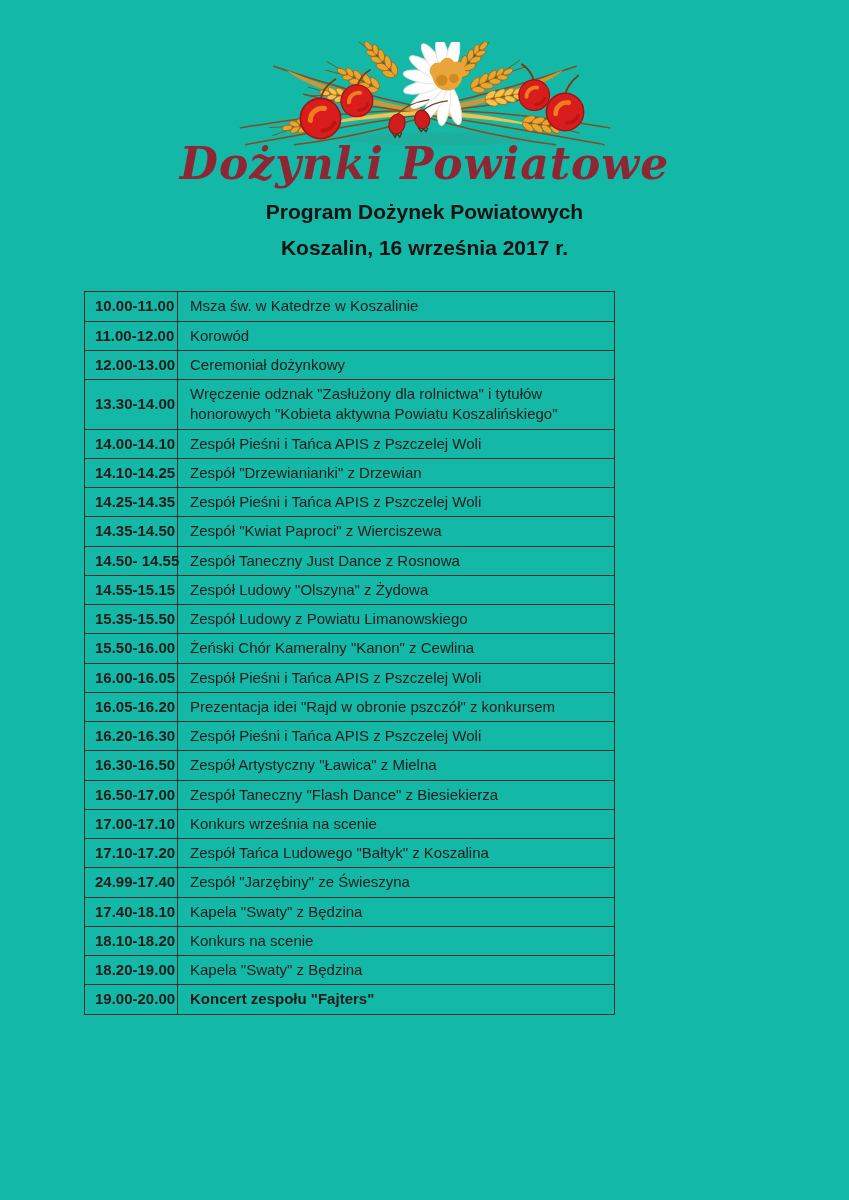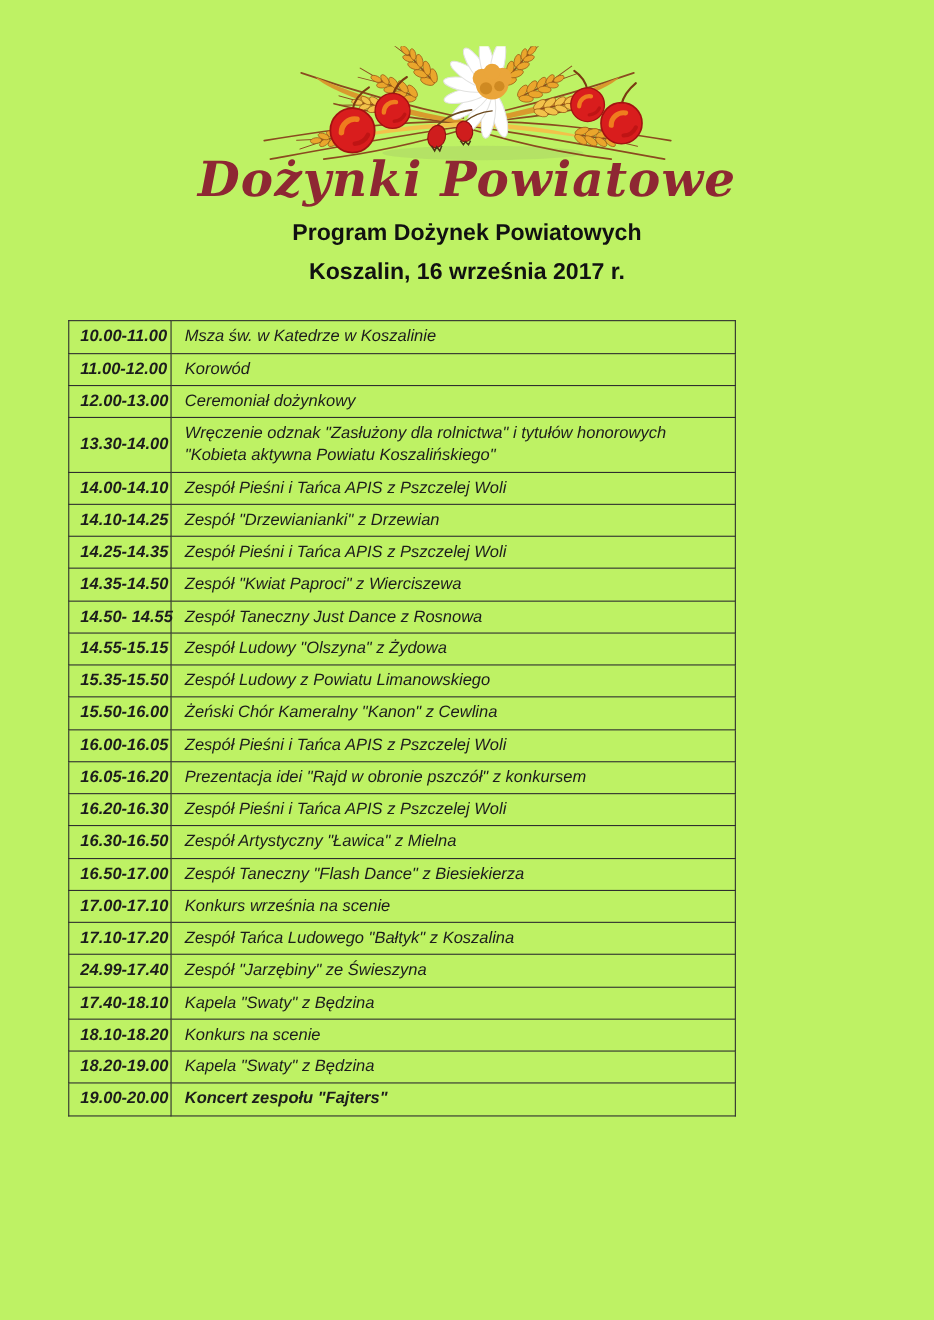--- a/index.html
+++ b/index.html
@@ -6,21 +6,21 @@
     margin: 0;
     padding: 0;
     background: #ffffff;
     font-family: "Liberation Sans", sans-serif;
     color: #1c1c1c;
   }
   .page {
     position: relative;
     width: 849px;
     height: 1200px;
-    background: #bef264;
+    background: #14b8a6;
     overflow: hidden;
   }
   .header {
     text-align: center;
   }
   .decoration {
     display: block;
     margin: 42px auto 0 auto;
     width: 396px;
     height: 112px;
@@ -42,25 +42,24 @@
     color: #111111;
   }
   .doc-subtitle {
     margin-top: 12px;
     font-size: 21px;
     font-weight: bold;
     color: #111111;
   }
   table.schedule {
     border-collapse: collapse;
-    width: 607px;
-    margin: 31px 0 0 62px;
+    width: 531px;
+    margin: 31px 0 0 84px;
     font-size: 15px;
     table-layout: fixed;
-    font-style: italic;
   }
   table.schedule td {
     border: 1.5px solid #2e2e2e;
     vertical-align: middle;
     line-height: 1.35;
   }
   td.time {
     width: 80px;
     font-weight: bold;
     padding: 4px 2px 4px 10px;

